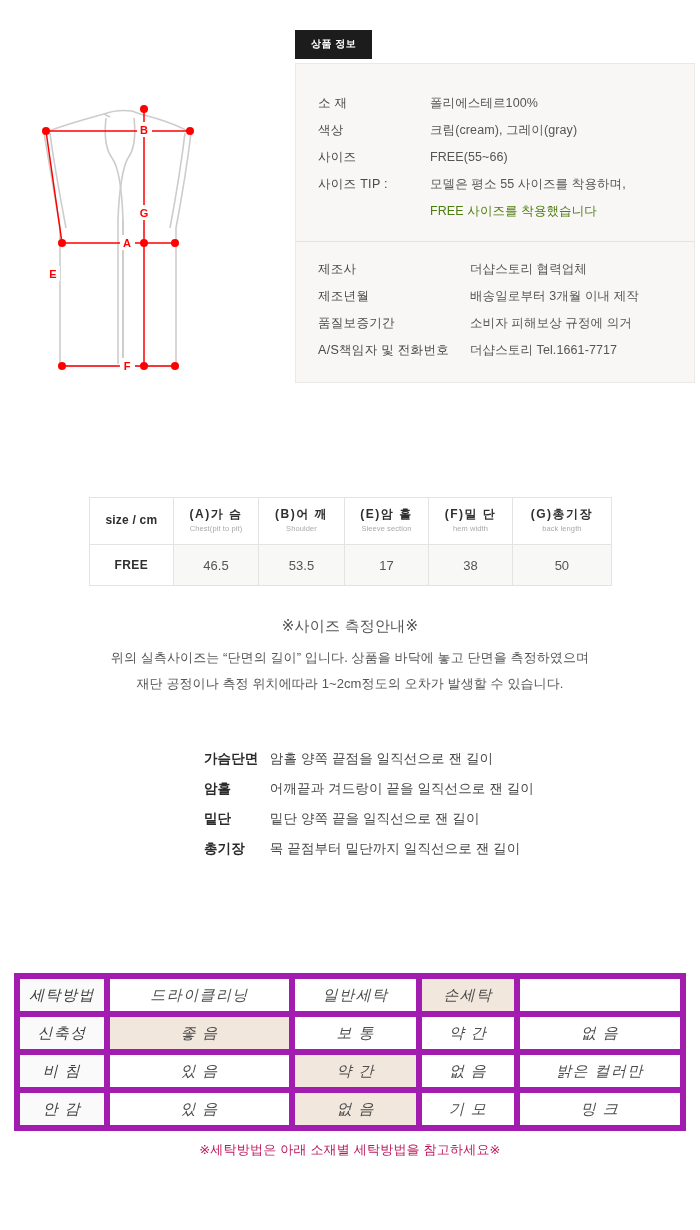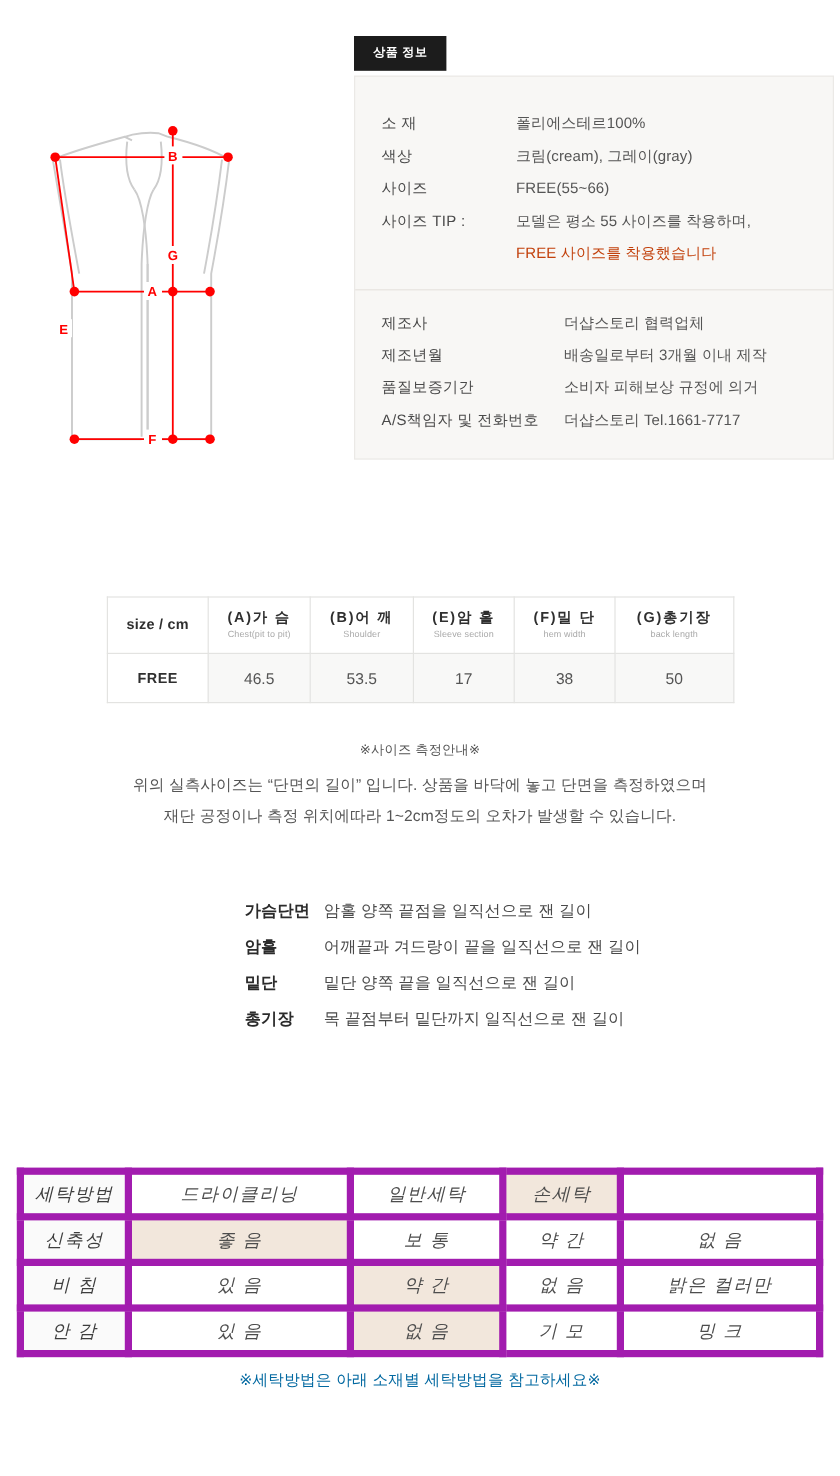--- a/index.html
+++ b/index.html
@@ -65,21 +65,21 @@
     width: 112px;
     flex: none;
     color: #4a4a4a;
     letter-spacing: 0.3px;
   }
   .info-value {
     color: #555555;
     letter-spacing: 0.1px;
   }
   .info-value-sub {
-    color: #c2410c;
+    color: #4d7c0f;
     letter-spacing: 0.1px;
     padding-left: 112px;
     font-size: 12.5px;
     line-height: 27px;
   }
   .info-divider {
     height: 1px;
     background: #e6e3df;
     margin: 16px 0 14px 0;
   }
@@ -155,21 +155,21 @@
 
   
   .guide {
     position: absolute;
     left: 0;
     top: 617px;
     width: 700px;
     text-align: center;
   }
   .guide-title {
-    font-size: 11px;
+    font-size: 15px;
     color: #555555;
     letter-spacing: 0.2px;
     margin-bottom: 9px;
   }
   .guide-line {
     font-size: 13px;
     color: #555555;
     line-height: 26px;
     letter-spacing: 0.1px;
   }
@@ -230,21 +230,21 @@
   table.care-table td.blank { background: #ffffff; }
 
   
   .foot-note {
     position: absolute;
     left: 0;
     top: 1141px;
     width: 700px;
     text-align: center;
     font-size: 13px;
-    color: #0369a1;
+    color: #be185d;
     letter-spacing: 0.2px;
   }
 </style>
 </head>
 <body>
 
 <div class="top-section">
 
   <div class="diagram-wrap">
     <svg width="250" height="290" viewBox="0 0 250 290">

